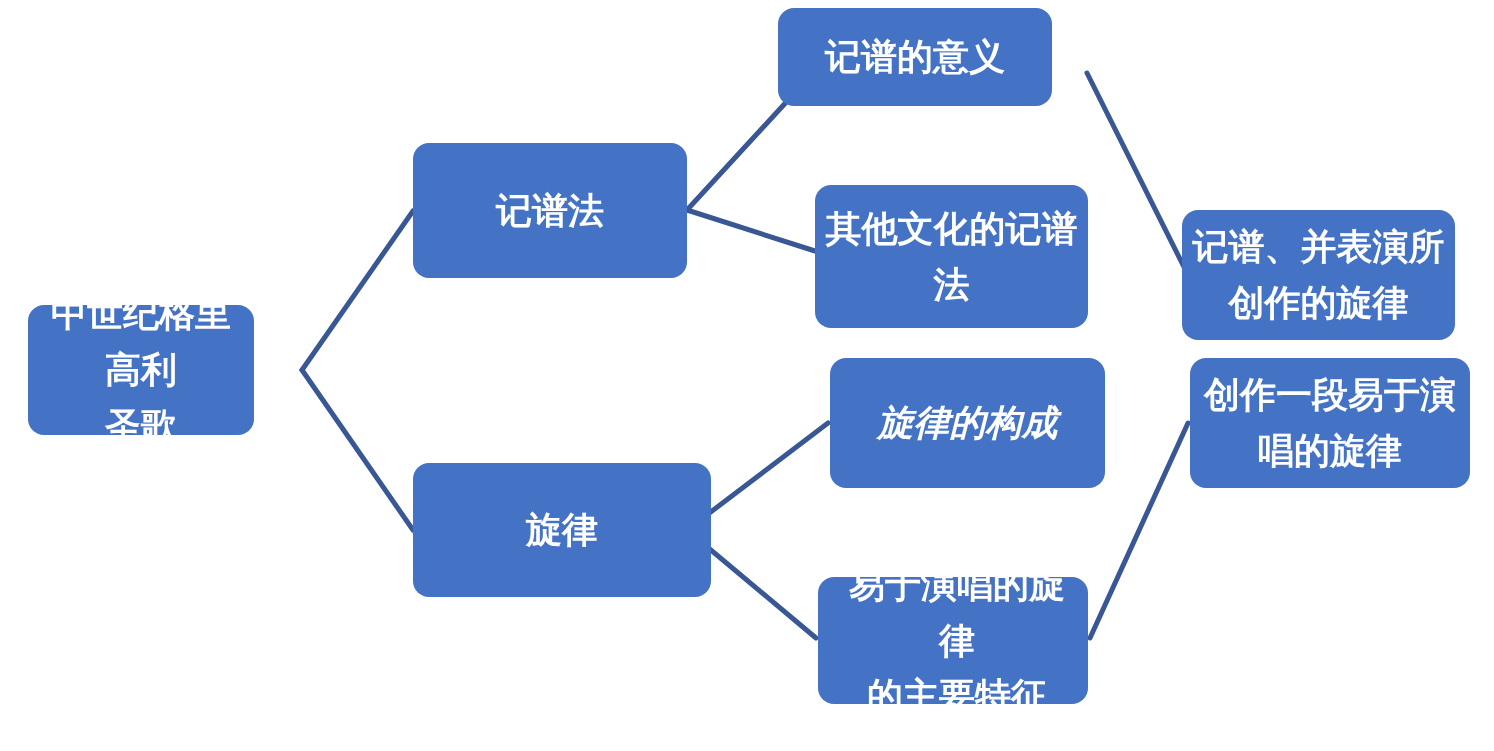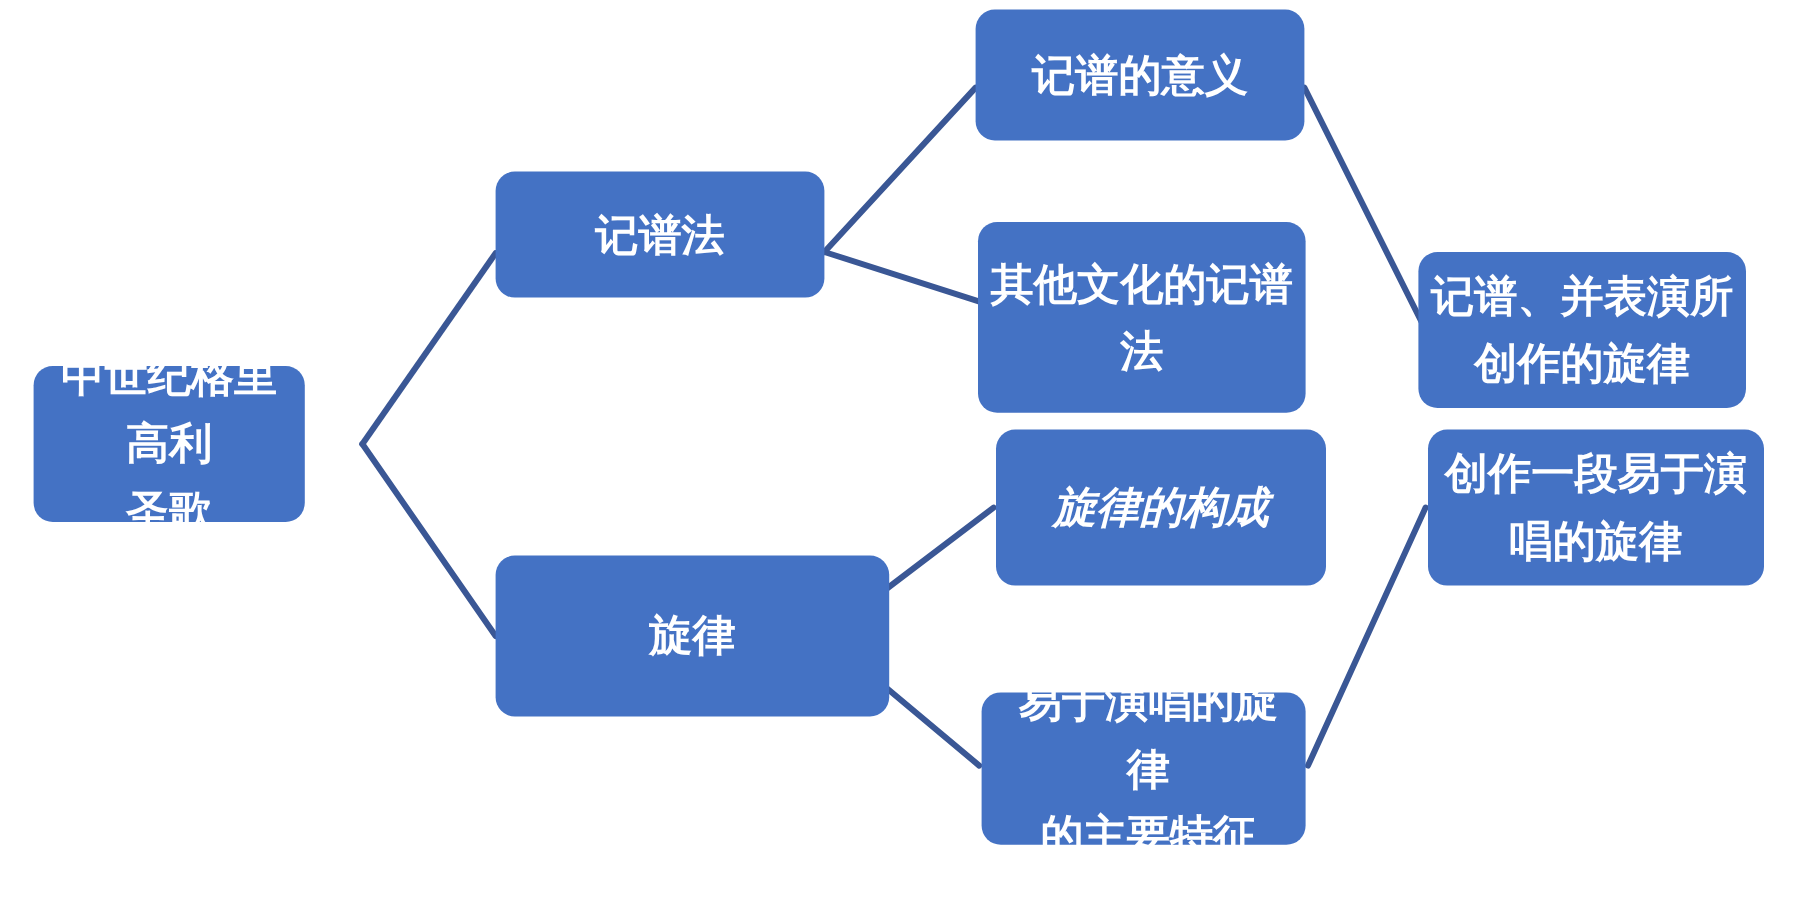--- a/index.html
+++ b/index.html
@@ -57,24 +57,24 @@
     <line class="connector" x1="687" y1="210" x2="813" y2="73"></line>
     <line class="connector" x1="687" y1="210" x2="815" y2="251"></line>
     <line class="connector" x1="687" y1="530" x2="828" y2="423"></line>
     <line class="connector" x1="687" y1="530" x2="816" y2="638"></line>
     <line class="connector" x1="1087" y1="73" x2="1188" y2="275"></line>
     <line class="connector" x1="1090" y1="638" x2="1188" y2="423"></line>
   </svg>
 
   <div class="node" style="left:28px;   top:305px; width:226px; height:130px;">中世纪格里高利
 圣歌</div>
-  <div class="node" style="left:413px;  top:143px; width:274px; height:105px;">记谱法</div>
-  <div class="node" style="left:413px;  top:463px; width:328px; height:134px;">旋律</div>
-  <div class="node" style="left:813px;  top:8px;   width:274px; height:109px;">记谱的意义</div>
-  <div class="node" style="left:815px;  top:185px; width:273px; height:159px;">其他文化的记谱
+  <div class="node" style="left:413px;  top:143px; width:274px; height:135px;">记谱法</div>
+  <div class="node" style="left:413px;  top:463px; width:298px; height:134px;">旋律</div>
+  <div class="node" style="left:778px;  top:8px;   width:274px; height:98px;">记谱的意义</div>
+  <div class="node" style="left:815px;  top:185px; width:273px; height:143px;">其他文化的记谱
 法</div>
   <div class="node" style="left:830px;  top:358px; width:275px; height:130px;font-style:italic;">旋律的构成</div>
   <div class="node" style="left:818px;  top:577px; width:270px; height:127px;padding-left:16px;">易于演唱的旋律
 的主要特征</div>
   <div class="node" style="left:1182px; top:210px; width:273px; height:130px;">记谱、并表演所
 创作的旋律</div>
   <div class="node" style="left:1190px; top:358px; width:280px; height:130px;">创作一段易于演
 唱的旋律</div>
 
 </div>

